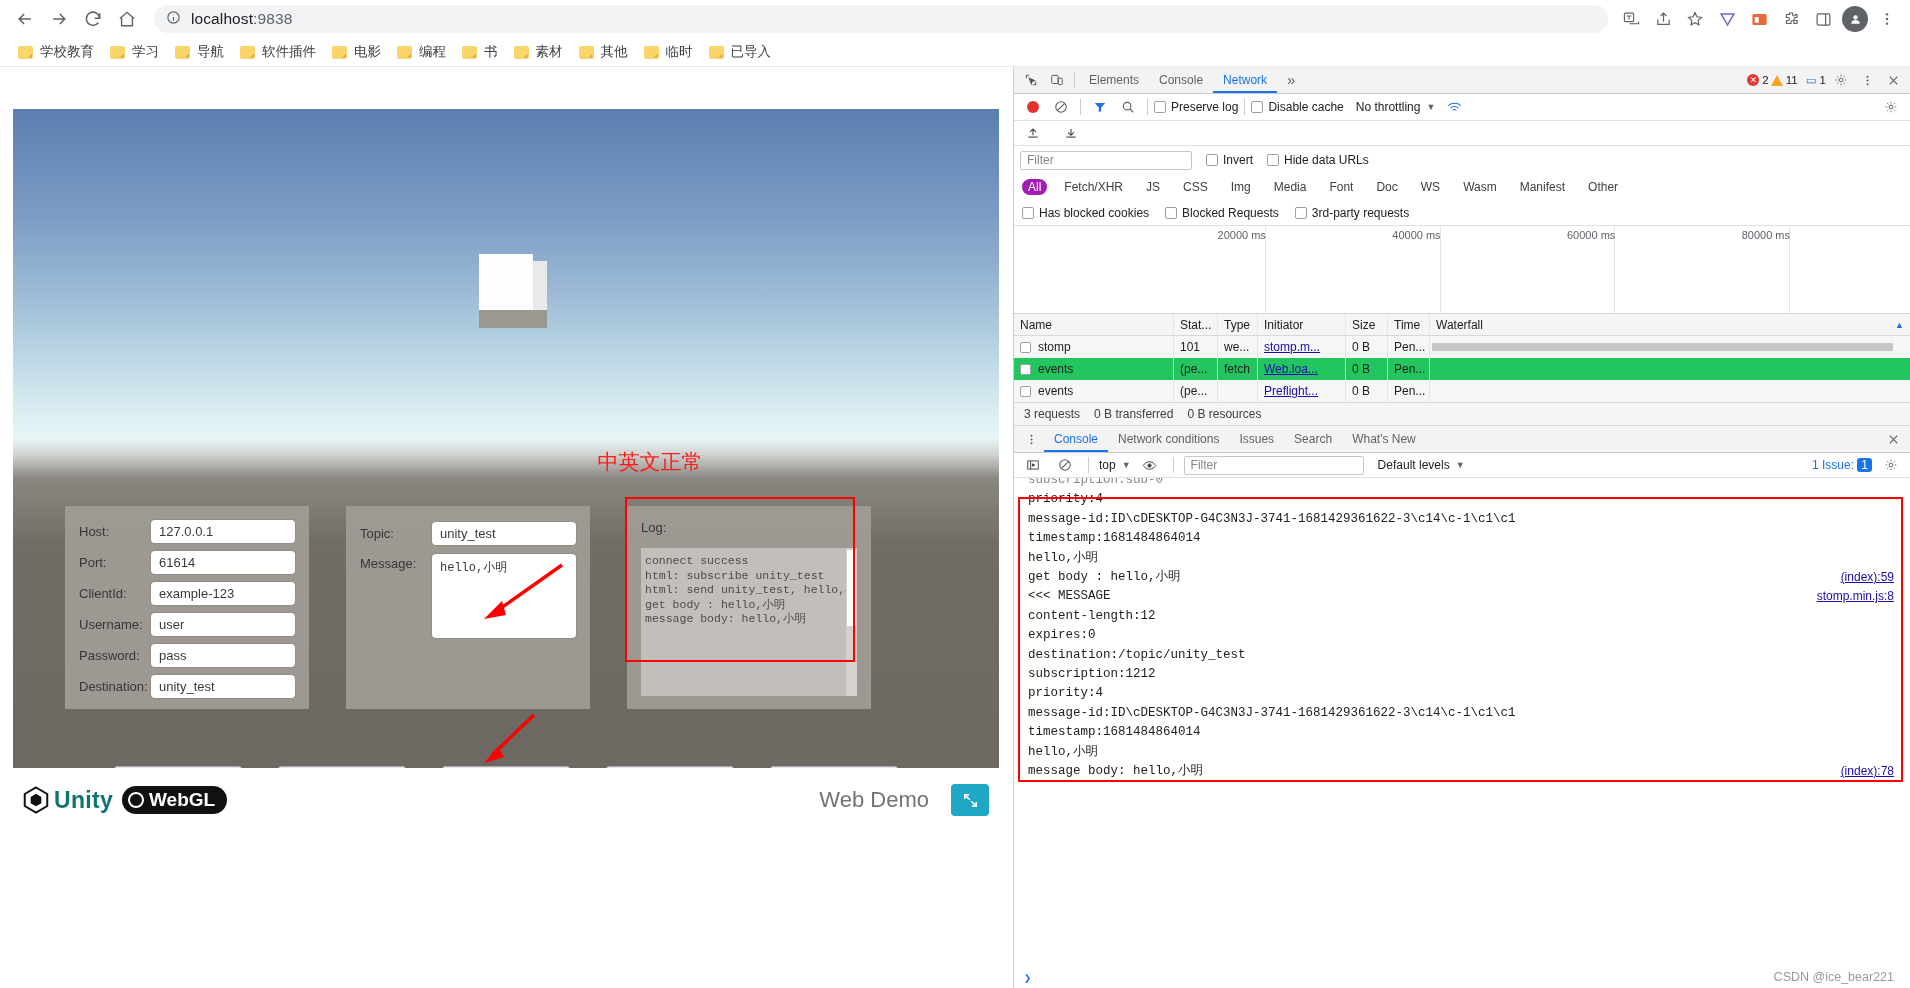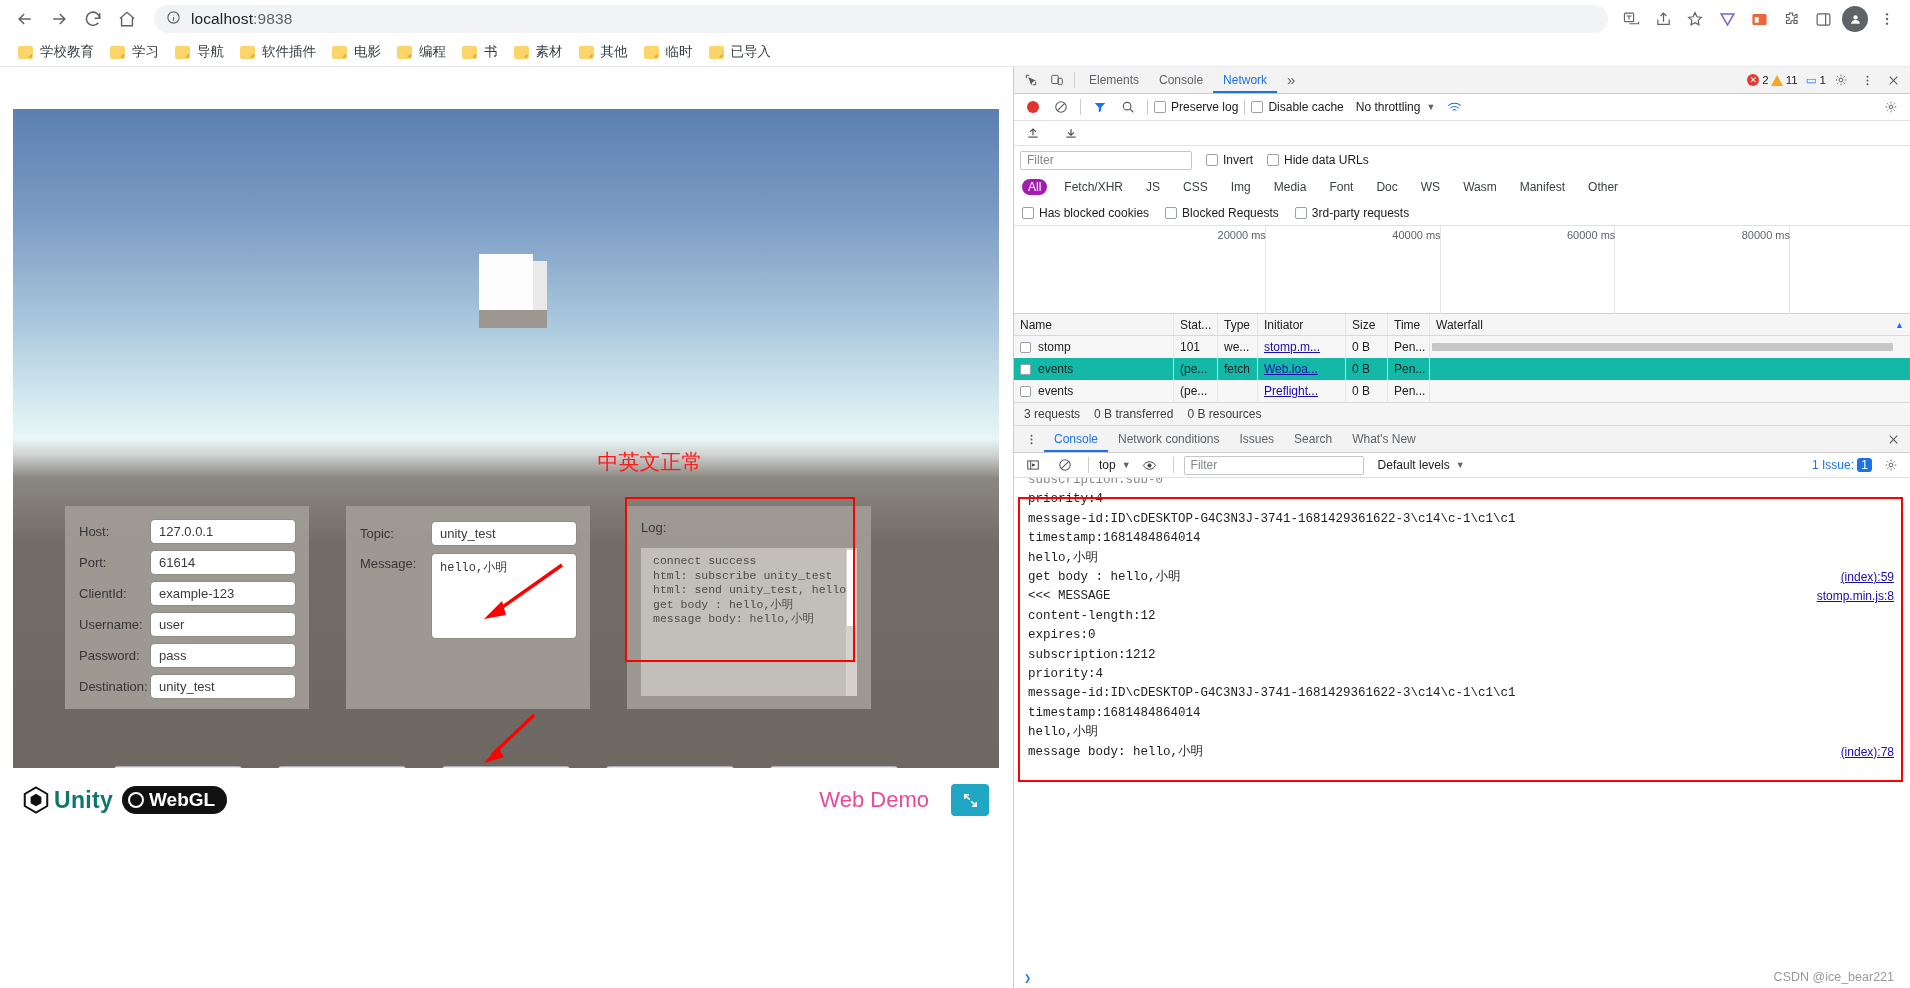--- a/index.html
+++ b/index.html
@@ -121,21 +121,21 @@
   .ftextarea {
     flex: 1; height: 84px; background: #fff; border-radius: 4px;
     padding: 5px 8px; font-size: 12px; color: #3a3a3a;
     font-family: "Liberation Mono", monospace; overflow: hidden;
     box-shadow: 0 0 0 1px rgba(0,0,0,.07);
   }
   .logbox {
     position: absolute; left: 14px; top: 42px; width: 216px; height: 148px;
     background: rgba(196,193,189,0.95); overflow: hidden;
     font-family: "Liberation Mono", monospace; font-size: 11.5px;
-    color: #4e4c49; line-height: 14.5px; padding: 6px 10px 6px 12px;
+    color: #4e4c49; line-height: 14.5px; padding: 6px 10px 6px 4px;
   }
   .logbox .ln { white-space: nowrap; }
   .log-scroll {
     position: absolute; right: 0; top: 0; width: 11px; height: 148px;
     background: #d5d2ce;
   }
   .log-thumb {
     position: absolute; right: 1px; top: 2px; width: 9px; height: 76px;
     background: #fff; border-radius: 1px;
   }
@@ -158,21 +158,21 @@
   .webgl-pill {
     display: flex; align-items: center; background: #111; color: #fff;
     border-radius: 22px; padding: 3px 12px 3px 6px; font-size: 19px;
     font-weight: 700; margin-left: 6px;
   }
   .webgl-pill .dot {
     width: 16px; height: 16px; border-radius: 50%;
     border: 2.5px solid #fff; margin-right: 5px;
   }
   .demo-text {
-    position: absolute; right: 70px; font-size: 22px; color: #ec4899;
+    position: absolute; right: 70px; font-size: 22px; color: #737373;
   }
   .fullscreen-btn {
     position: absolute; right: 10px; width: 38px; height: 32px;
     background: #1fa7c4; border-radius: 4px; display: flex;
     align-items: center; justify-content: center; color: #fff;
   }
 
   
   .ann-rect {
     position: absolute; border: 2px solid #ff0000; pointer-events: none;
@@ -251,21 +251,21 @@
   .overview {
     height: 88px; border-bottom: 1px solid #d0d0d0; position: relative;
     flex: none; background: #fff;
   }
   .ov-tick {
     position: absolute; top: 0; height: 88px; border-left: 1px solid #e4e4e4;
     font-size: 11px; color: #5f6368; padding-right: 4px;
   }
   .ov-tick span { position: absolute; right: 4px; top: 3px; white-space: nowrap; }
 
-  .net-table { flex: none; background: #14b8a6; }
+  .net-table { flex: none; background: #22c55e; }
   .net-head {
     height: 22px; display: flex; align-items: center; font-size: 12px;
     color: #202124; border-bottom: 1px solid #d8d8d8; background: #f5f5f5;
   }
   .net-head > div, .net-row > div {
     padding: 0 6px; overflow: hidden; white-space: nowrap;
     border-right: 1px solid #e6e6e6; height: 100%;
     display: flex; align-items: center;
   }
   .net-row { height: 22px; display: flex; align-items: center; font-size: 12px; }
@@ -905,20 +905,21 @@
         <div class="cline" style="margin-top: -9px; opacity: 0.55;"><span>subscription:sub-0</span></div>
         <div class="cline"><span>priority:4</span></div>
         <div class="cline"><span>message-id:ID\cDESKTOP-G4C3N3J-3741-1681429361622-3\c14\c-1\c1\c1</span></div>
         <div class="cline"><span>timestamp:1681484864014</span></div>
         <div class="cline"><span></span></div>
         <div class="cline"><span>hello,小明</span></div>
         <div class="cline"><span>get body : hello,小明</span><span class="src">(index):59</span></div>
         <div class="cline"><span>&lt;&lt;&lt; MESSAGE</span><span class="src">stomp.min.js:8</span></div>
         <div class="cline"><span>content-length:12</span></div>
         <div class="cline"><span>expires:0</span></div>
+        <div class="cline"><span>destination:/topic/unity_test</span></div>
         <div class="cline"><span>subscription:1212</span></div>
         <div class="cline"><span>priority:4</span></div>
         <div class="cline"><span>message-id:ID\cDESKTOP-G4C3N3J-3741-1681429361622-3\c14\c-1\c1\c1</span></div>
         <div class="cline"><span>timestamp:1681484864014</span></div>
         <div class="cline"><span></span></div>
         <div class="cline"><span>hello,小明</span></div>
         <div class="cline"><span>message body: hello,小明</span><span class="src">(index):78</span></div>
       </div>
 
     <div class="console-prompt">❯</div>

